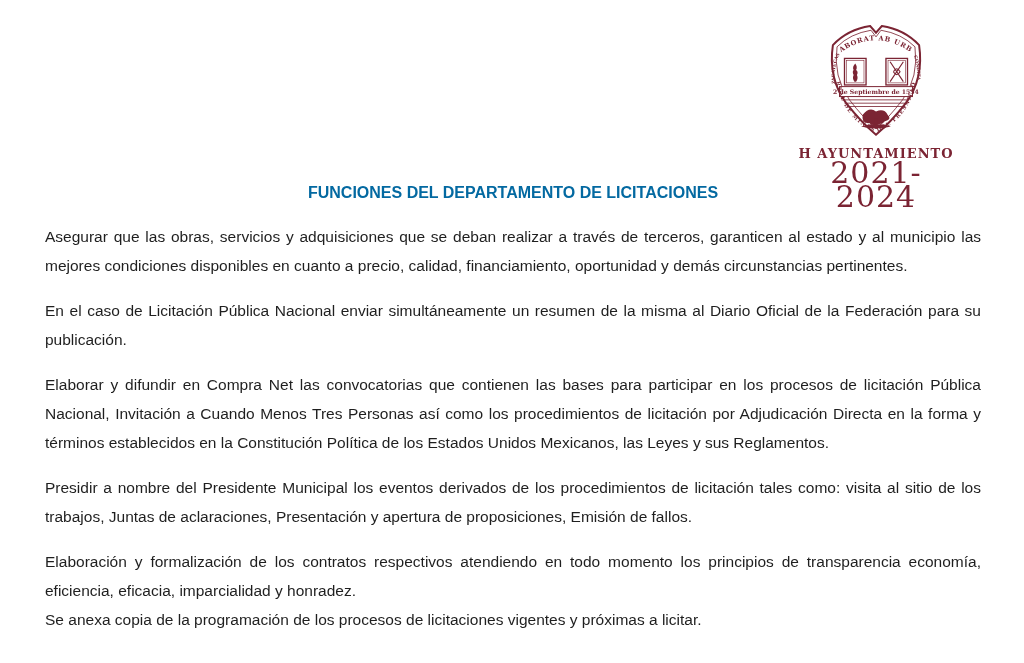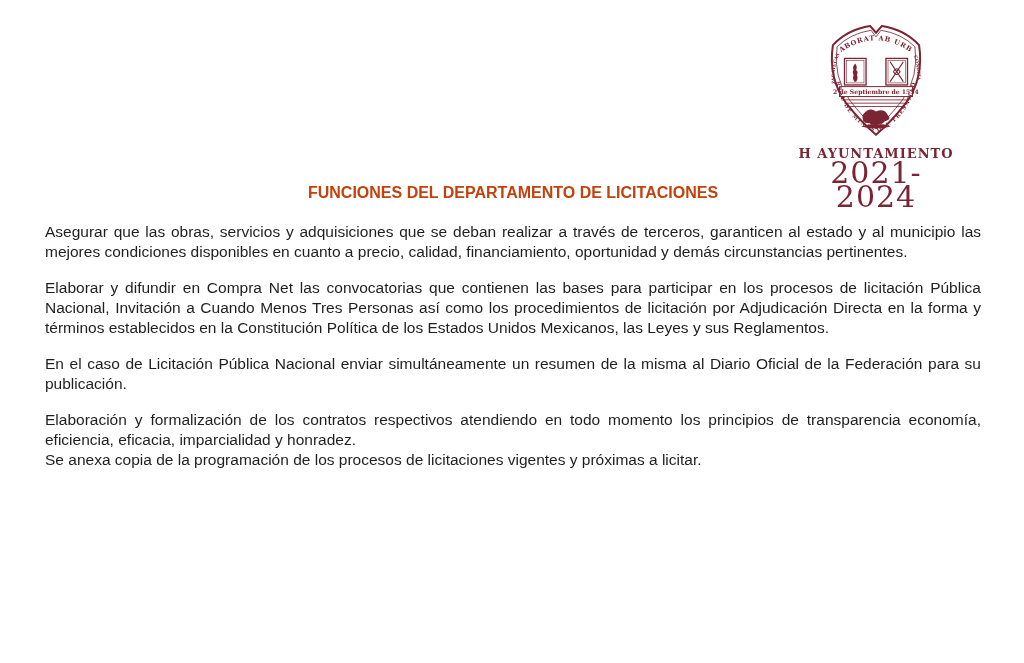--- a/index.html
+++ b/index.html
@@ -46,25 +46,25 @@
     position: absolute;
     top: 184px;
     left: 45px;
     right: 43px;
   }
   .doc-title {
     text-align: center;
     font-weight: bold;
     font-size: 16px;
     margin: 0 0 20px 0;
-    color: #c2410c;
+    color: #0369a1;
   }
   .para {
     font-size: 15.5px;
-    line-height: 20px;
+    line-height: 29px;
     text-align: justify;
     white-space: pre-line;
     margin: 0 0 16px 0;
   }
 </style>
 </head>
 <body>
 
 <div class="seal-block">
   <svg width="132" height="126" viewBox="0 0 128 152">
@@ -121,18 +121,19 @@
   </svg>
 
   <div class="seal-org">H AYUNTAMIENTO</div>
   <div class="seal-term">2021-2024</div>
 </div>
 
 <div class="doc">
   <h1 class="doc-title">FUNCIONES DEL DEPARTAMENTO DE LICITACIONES</h1>
   <div>
       <p class="para">Asegurar que las obras, servicios y adquisiciones que se deban realizar a través de terceros, garanticen al estado y al municipio las mejores condiciones disponibles en cuanto a precio, calidad, financiamiento, oportunidad y demás circunstancias pertinentes.</p>
+      <p class="para">En el caso de Licitación Pública Nacional enviar simultáneamente un resumen de la misma al Diario Oficial de la Federación para su publicación.</p>
       <p class="para">Elaborar y difundir en Compra Net las convocatorias que contienen las bases para participar en los procesos de licitación Pública Nacional, Invitación a Cuando Menos Tres Personas así como los procedimientos de licitación por Adjudicación Directa en la forma y términos establecidos en la Constitución Política de los Estados Unidos Mexicanos, las Leyes y sus Reglamentos.</p>
-      <p class="para">En el caso de Licitación Pública Nacional enviar simultáneamente un resumen de la misma al Diario Oficial de la Federación para su publicación.</p>
+      <p class="para">Presidir a nombre del Presidente Municipal los eventos derivados de los procedimientos de licitación tales como: visita al sitio de los trabajos, Juntas de aclaraciones, Presentación y apertura de proposiciones, Emisión de fallos.</p>
       <p class="para">Elaboración y formalización de los contratos respectivos atendiendo en todo momento los principios de transparencia economía, eficiencia, eficacia, imparcialidad y honradez.
 Se anexa copia de la programación de los procesos de licitaciones vigentes y próximas a licitar.</p>
     </div>
 </div>
 
 </body></html>

